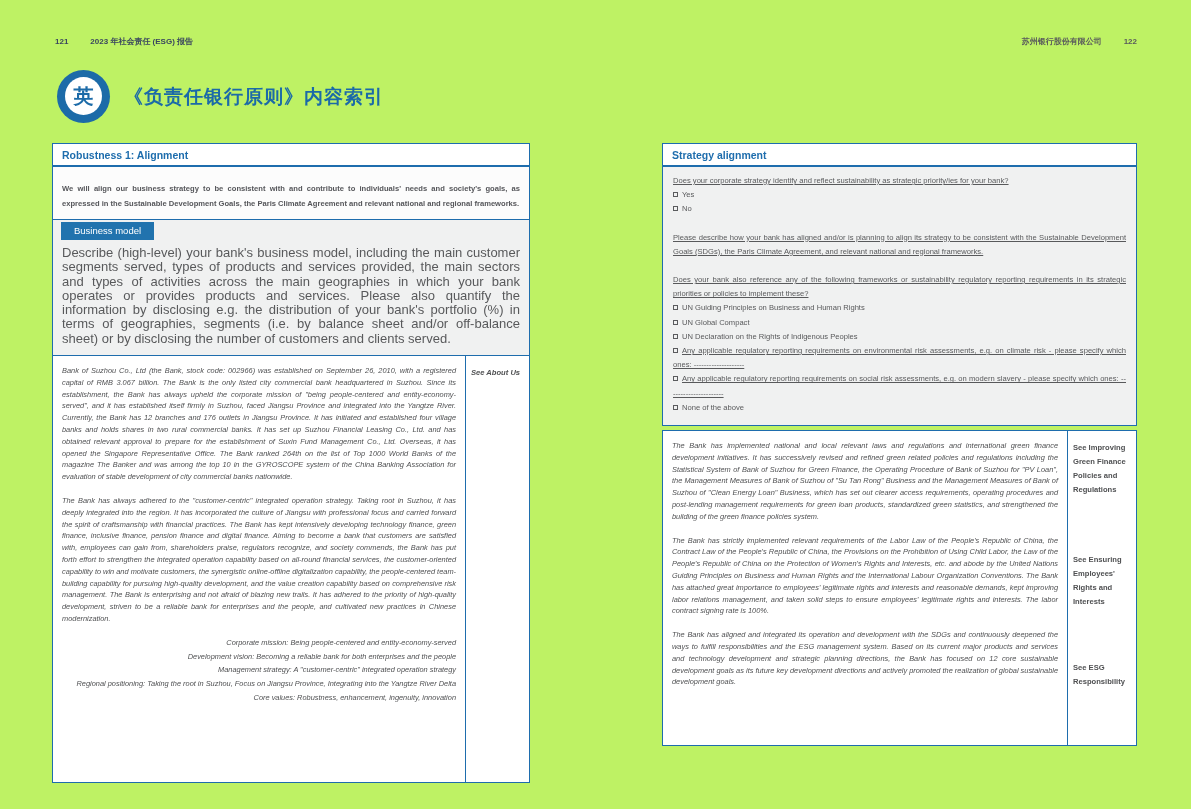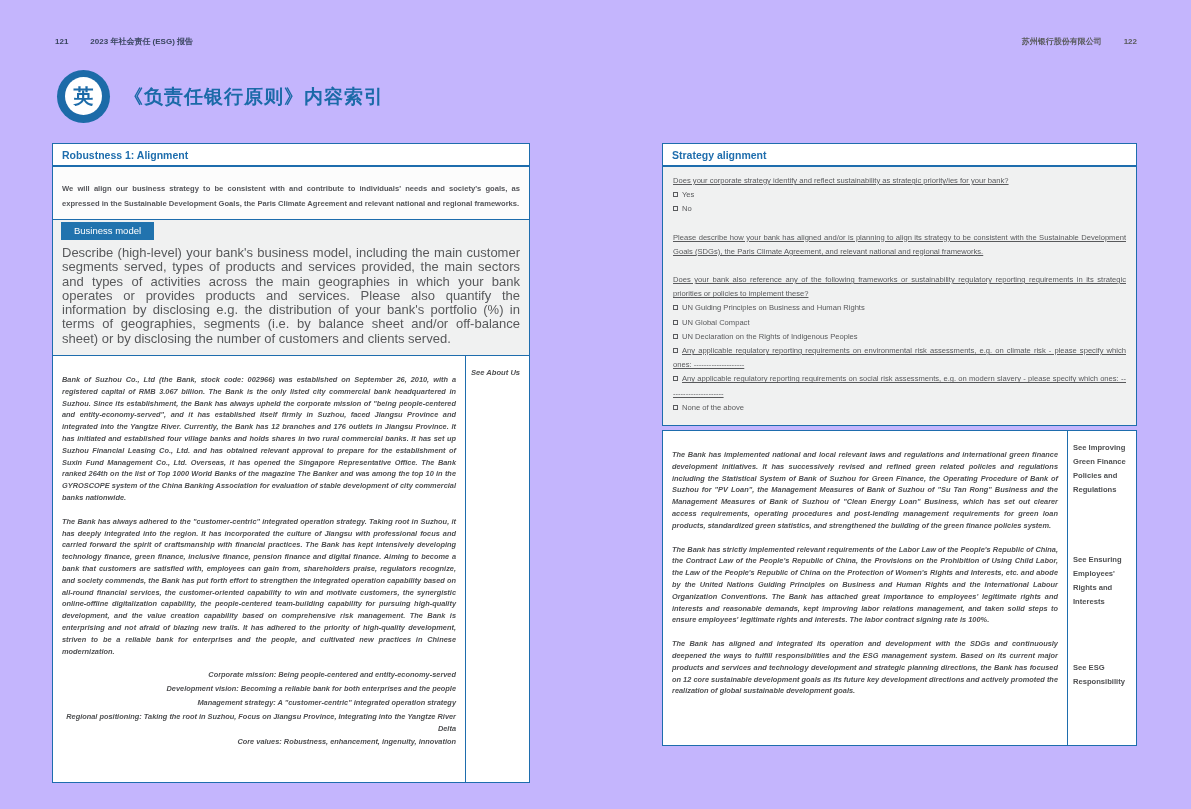--- a/index.html
+++ b/index.html
@@ -1,18 +1,18 @@
 <!DOCTYPE html>
 <html><head>
 <meta charset="utf-8">
 <style>
   * { box-sizing: border-box; margin: 0; padding: 0; }
   html,body { background:#ffffff; }
   body { font-family: "Liberation Sans", sans-serif; }
-  .page { position:relative; width:1191px; height:809px; background:#c4b5fd; overflow:hidden; }
+  .page { position:relative; width:1191px; height:809px; background:#bef264; overflow:hidden; }
 
   
   .rh { position:absolute; top:36px; font-size:8px; font-weight:bold; }
   .rh-left { left:55px; color:#39455f; }
   .rh-left .rh-no { margin-right:22px; }
   .rh-right { right:54px; color:#595a5c; }
   .rh-right .rh-no { margin-left:22px; }
 
   
   .logo { position:absolute; left:57px; top:70px; width:53px; height:53px; border-radius:50%;
@@ -47,21 +47,21 @@
   .q { text-align:justify;text-decoration:underline; }
   .spaced { margin-top:14px; }
   .cb-row { line-height:14.2px; }
   .cb { display:inline-block; width:5px; height:5px; border:1px solid #5a5b5e; background:#f0f1f1;
           margin-right:4px; vertical-align:baseline; }
 
   
   .answer-table { display:flex; background:#ffffff; }
   .answer-table.attached { border-top:1.5px solid #1e6dad; }
   .answer-table.standalone { border:1.5px solid #1e6dad; margin-top:4px; }
-  .answer-cell { flex:1; padding:18px 9px 8px; font-size:7.4px; font-style:italic; font-weight:bold;
+  .answer-cell { flex:1; padding:9px 9px 8px; font-size:7.4px; font-style:italic; font-weight:normal;
           color:#4f5052; line-height:11.8px; text-align:justify; overflow:hidden; }
   .answer-cell p { margin-bottom:12px; }
   .mission p { margin-bottom:2px; text-align:right; }
   .see-cell { border-left:1.5px solid #1e6dad; position:relative; flex:none; }
   .col-left .see-cell { width:64px; }
   .col-right .see-cell { width:69px; }
   .see { position:absolute; left:0; padding:0 5px; font-size:7.6px; font-weight:bold;
           color:#4f5052; line-height:14px; }
   .see.italic { font-style:italic; white-space:nowrap; }
   .see.pos1 { top:10px; }

